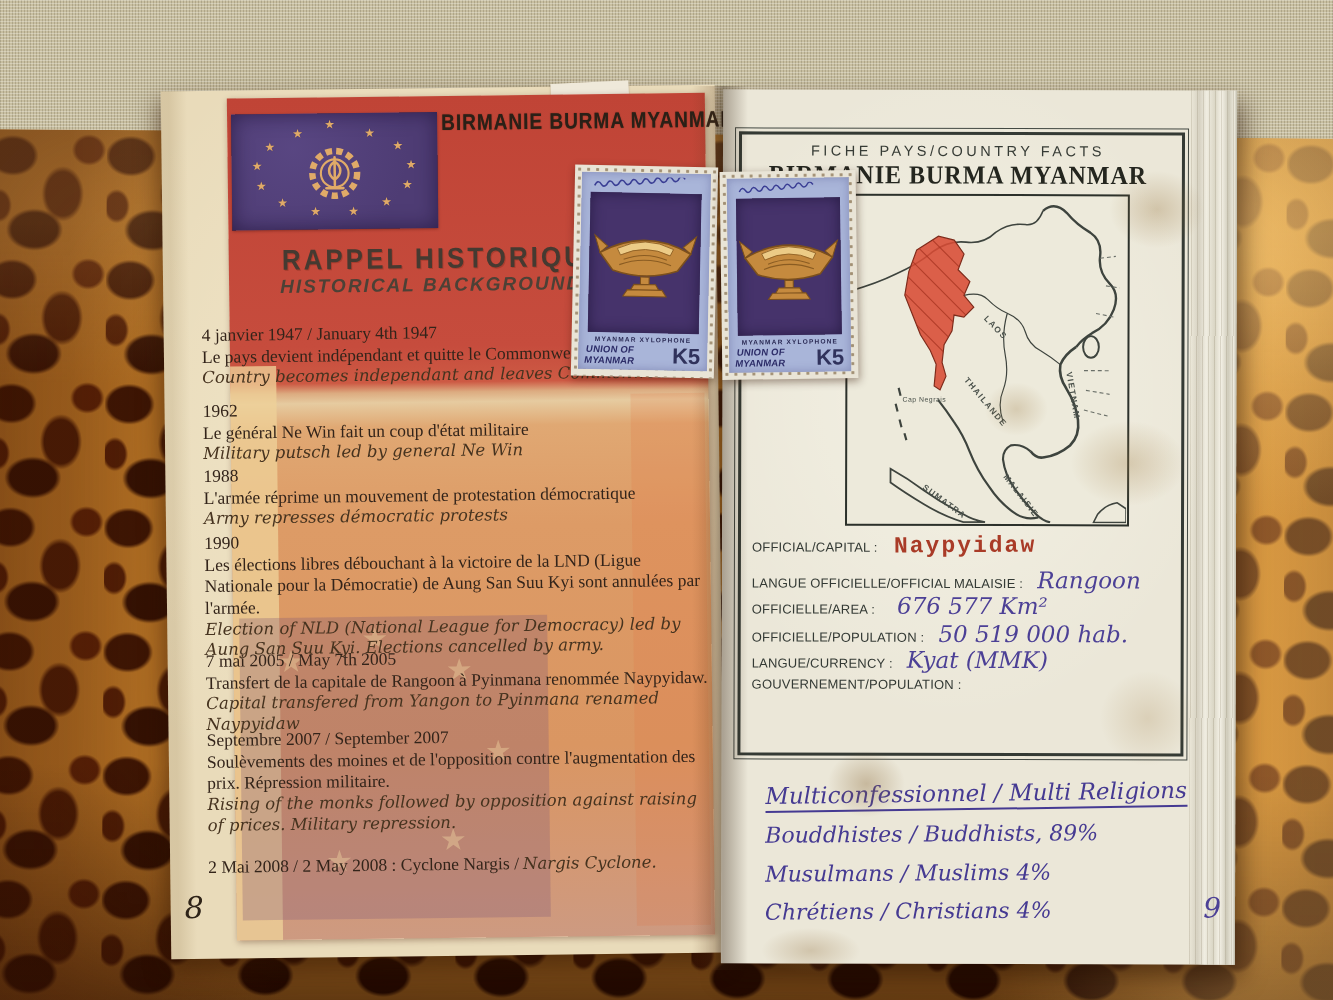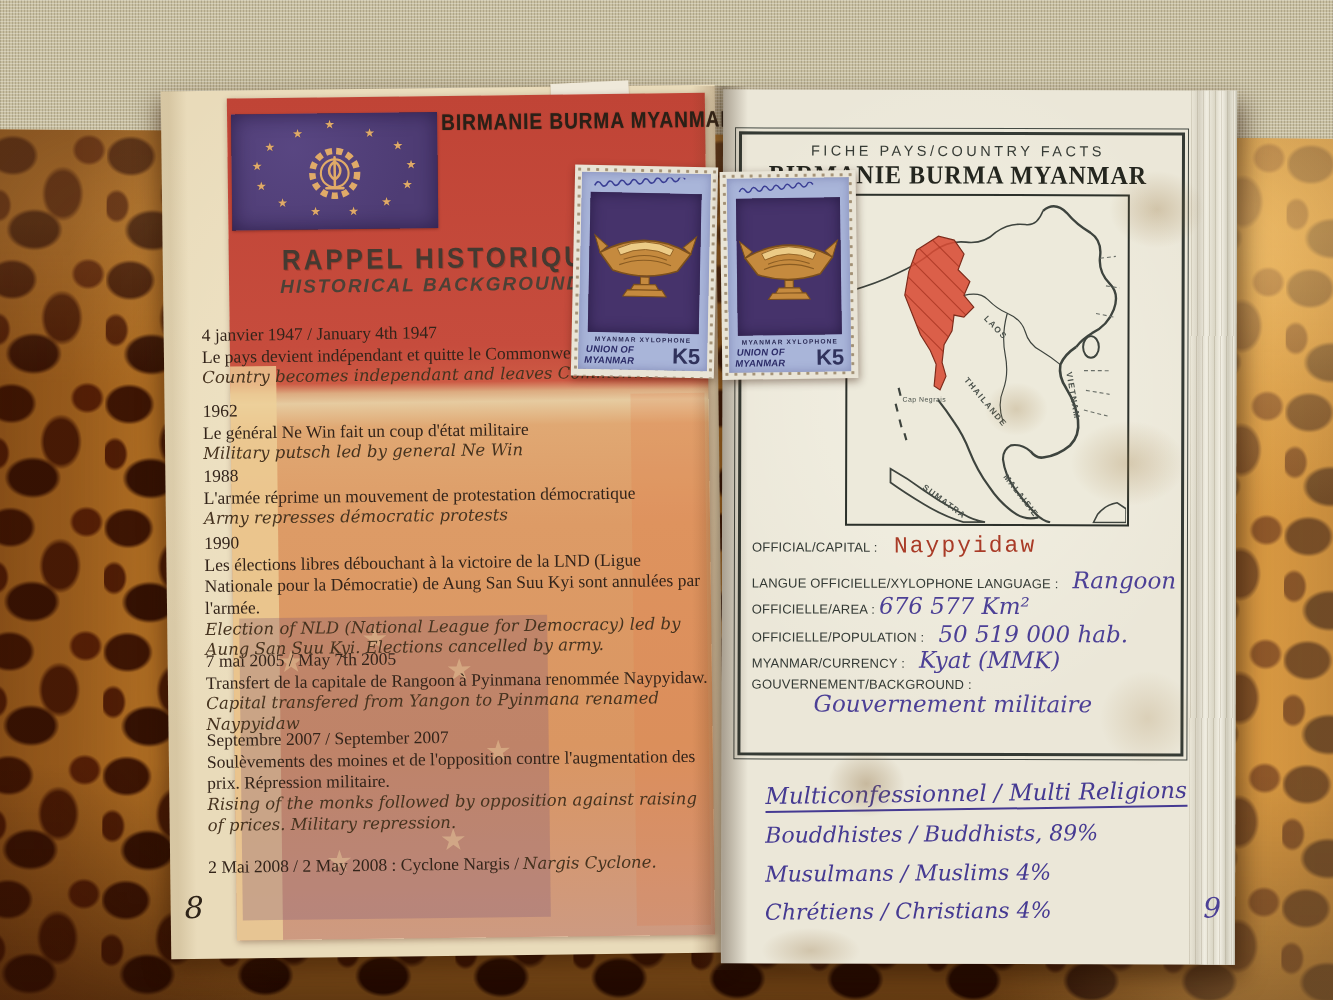--- a/index.html
+++ b/index.html
@@ -108,21 +108,21 @@
   .f-title2{left:0;right:8px;top:33px;text-align:center;font-weight:700;font-size:24px;
     letter-spacing:1px;color:#24261f;transform:scaleY(1.08);font-family:"Liberation Serif",serif;}
   .map-box{left:110px;top:65px;width:284px;height:332px;border:2.5px solid #2c312b;
     background:#edeadb;box-sizing:border-box;}
 
   .fields{left:17px;top:404px;right:12px;height:220px;}
   .frow{position:absolute;left:0;white-space:nowrap;}
   .f-label{font-family:"Liberation Sans",sans-serif;font-size:13px;color:#343a35;letter-spacing:.2px;}
   .hand{font-family:"DejaVu Serif",serif;font-style:italic;font-size:21px;color:#4c4096;}
   .hand-big{font-size:23px;}
-  .stampred{font-family:"Liberation Mono",monospace;font-weight:400;font-size:23px;
+  .stampred{font-family:"Liberation Mono",monospace;font-weight:700;font-size:23px;
     letter-spacing:2px;color:#a93b27;transform:rotate(-.5deg);display:inline-block;}
   .gov-line{position:absolute;left:62px;white-space:nowrap;}
 
   .religions{left:44px;top:690px;width:440px;font-family:"DejaVu Serif",serif;
     font-style:italic;color:#453a92;}
   .rel-title{font-size:23px;display:inline-block;border-bottom:2.5px solid #453a92;
     padding-bottom:2px;transform:rotate(-1deg);}
   .rel-line{font-size:22px;margin-top:9px;line-height:1.35;transform:rotate(-.6deg);}
   .pagenum-9{right:14px;bottom:40px;font-size:28px;font-style:italic;color:#4c4096;
     font-family:"DejaVu Serif",serif;}
@@ -273,40 +273,37 @@
         </g>
       </svg>
     </div>
 
     <div class="abs fields">
       <div class="frow" style="top:0">
         <span class="f-label">OFFICIAL/CAPITAL :</span>
         <span class="stampred" style="margin-left:12px">Naypyidaw</span>
       </div>
       <div class="frow" style="top:34px">
-        <span class="f-label">LANGUE OFFICIELLE/XYLOPHONE LANGUAGE :</span>
+        <span class="f-label">LANGUE OFFICIELLE/OFFICIAL MALAISIE :</span>
         <span class="hand hand-big" style="margin-left:10px">Rangoon</span>
       </div>
       <div class="frow" style="top:60px">
         <span class="f-label">OFFICIELLE/AREA :</span>
-        <span class="hand hand-big" style="margin-left:0">676 577 Km²</span>
+        <span class="hand hand-big" style="margin-left:18px">676 577 Km²</span>
       </div>
       <div class="frow" style="top:88px">
         <span class="f-label">OFFICIELLE/POPULATION :</span>
         <span class="hand hand-big" style="margin-left:10px">50 519 000 hab.</span>
       </div>
       <div class="frow" style="top:114px">
-        <span class="f-label">MYANMAR/CURRENCY :</span>
+        <span class="f-label">LANGUE/CURRENCY :</span>
         <span class="hand hand-big" style="margin-left:10px">Kyat (MMK)</span>
       </div>
       <div class="frow" style="top:142px">
-        <span class="f-label">GOUVERNEMENT/BACKGROUND :</span>
-      </div>
-      <div class="gov-line" style="top:158px">
-        <span class="hand hand-big">Gouvernement militaire</span>
+        <span class="f-label">GOUVERNEMENT/POPULATION :</span>
       </div>
     </div>
   </div>
 
   <div class="abs religions">
     <span class="rel-title">Multiconfessionnel / Multi Religions</span>
     <div class="rel-line">Bouddhistes / Buddhists, 89%</div>
     <div class="rel-line">Musulmans / Muslims 4%</div>
     <div class="rel-line">Chrétiens / Christians 4%</div>
   </div>

